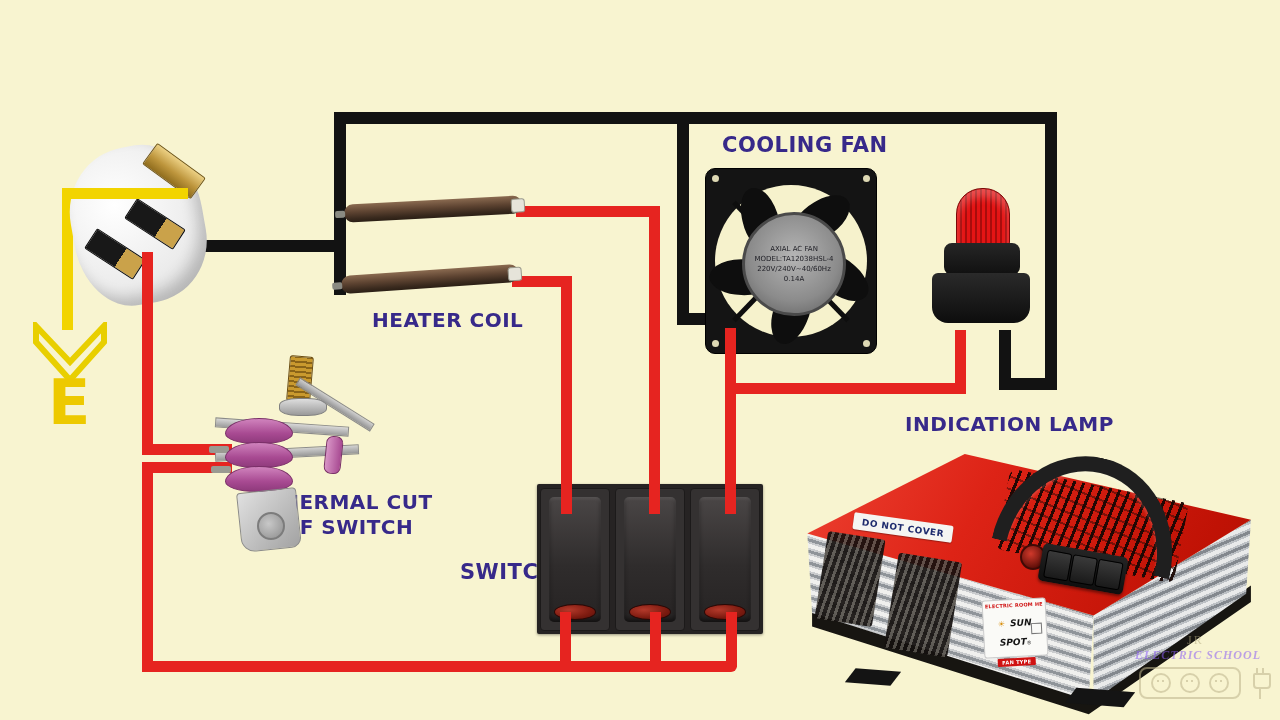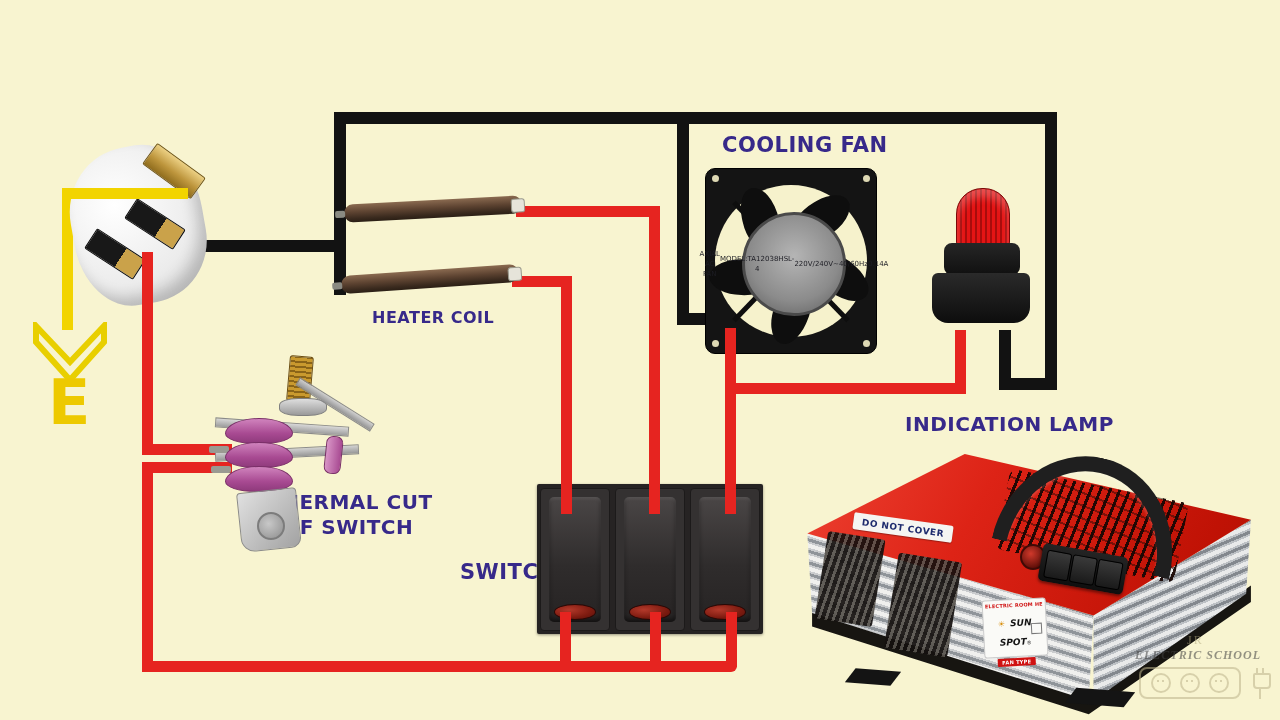--- a/index.html
+++ b/index.html
@@ -85,21 +85,21 @@
   <div class="wire wr" style="left:725px;top:383px;width:241px;height:11px;z-index:2;"></div>
   <div class="wire wr" style="left:955px;top:330px;width:11px;height:64px;z-index:2;"></div>
 
   <div class="wire wy" style="left:62px;top:188px;width:126px;height:11px;z-index:4;"></div>
   <div class="wire wy" style="left:62px;top:188px;width:11px;height:142px;z-index:2;"></div>
   <svg class="abs" style="left:30px;top:322px;z-index:2;" width="80" height="62" viewBox="0 0 80 62">
     <polygon points="6,4 40,40 74,4 74,20 40,58 6,20" fill="none" stroke="#e8cf00" stroke-width="6"></polygon>
   </svg>
   <div class="abs" style="left:48px;top:366px;font-size:62px;font-weight:bold;color:#edc900;z-index:2;font-family:'DejaVu Sans',sans-serif;">E</div>
 
-  <div class="lbl" style="left:372px;top:308px;font-size:16px;">HEATER COIL</div>
+  <div class="lbl" style="left:372px;top:308px;font-size:20px;">HEATER COIL</div>
   <div class="lbl" style="left:905px;top:412px;font-size:20px;">INDICATION LAMP</div>
   <div class="lbl" style="left:722px;top:133px;font-size:21px;">COOLING FAN</div>
   <div class="lbl" style="left:268px;top:490px;font-size:20px;">THERMAL CUT</div>
   <div class="lbl" style="left:268px;top:515px;font-size:20px;">OFF SWITCH</div>
   <div class="lbl" style="left:460px;top:560px;font-size:21px;">SWITCH</div>
 
   <div class="abs" style="left:62px;top:138px;width:170px;height:175px;z-index:3;">
     <div class="plug-body"></div>
     <div class="pin-brass" style="left:82px;top:20px;width:58px;height:24px;transform:rotate(36deg);"></div>
     <div class="abs" style="left:92px;top:82px;width:17px;height:17px;border-radius:50%;
@@ -120,21 +120,21 @@
     <div class="abs" style="left:50%;top:50%;width:152px;height:152px;margin:-76px 0 0 -76px;border-radius:50%;background:#f6f2cc;"></div>
     <div class="strut" style="transform:rotate(46deg);"></div>
     <div class="strut" style="transform:rotate(-46deg);"></div>
     <div class="blade" style="transform:rotate(18deg) translateX(52px) rotate(24deg);"></div>
     <div class="blade" style="transform:rotate(90deg) translateX(52px) rotate(24deg);"></div>
     <div class="blade" style="transform:rotate(162deg) translateX(52px) rotate(24deg);"></div>
     <div class="blade" style="transform:rotate(234deg) translateX(52px) rotate(24deg);"></div>
     <div class="blade" style="transform:rotate(306deg) translateX(52px) rotate(24deg);"></div>
     <div class="abs" style="left:50%;top:50%;width:98px;height:98px;margin:-49px 0 0 -49px;border-radius:50%;
          background:radial-gradient(circle at 50% 42%,#b5b5b5,#8b8b8b 60%,#606060 95%);border:3px solid #4a4a4a;
-         display:flex;justify-content:center;align-items:center;">
+         display:flex;flex-direction:column;justify-content:center;align-items:center;">
       <div class="hub-line">AXIAL AC FAN</div>
       <div class="hub-line">MODEL:TA12038HSL-4</div>
       <div class="hub-line">220V/240V~40/60Hz</div>
       <div class="hub-line">0.14A</div>
     </div>
   </div>
 
   <div class="abs" style="left:928px;top:185px;width:106px;height:150px;z-index:3;">
     <div class="abs" style="left:28px;top:3px;width:52px;height:58px;
          border-radius:26px 26px 6px 6px;border:1px solid #7c0808;
@@ -246,21 +246,21 @@
       <div style="position:absolute;right:4px;top:24px;width:9px;height:9px;border:1px solid #777;"></div>
     </div>
 
     <div class="abs" style="left:56px;top:227px;width:48px;height:14px;background:#141414;transform:skewX(-35deg) rotate(4deg);"></div>
     <div class="abs" style="left:276px;top:247px;width:62px;height:15px;background:#141414;transform:skewX(-35deg) rotate(4deg);"></div>
   </div>
 
   <div class="abs" style="left:1133px;top:633px;width:145px;height:84px;z-index:5;opacity:.55;">
     <div style="position:absolute;left:54px;top:0;font-family:'Liberation Serif',serif;font-size:12px;color:#b3aa80;letter-spacing:2px;">JR</div>
     <div style="position:absolute;left:2px;top:15px;font-family:'Liberation Serif',serif;font-style:italic;font-weight:bold;
-                font-size:12px;color:#404040;letter-spacing:1px;white-space:nowrap;">ELECTRIC SCHOOL</div>
+                font-size:12px;color:#8b5cf6;letter-spacing:1px;white-space:nowrap;">ELECTRIC SCHOOL</div>
     <div style="position:absolute;left:6px;top:34px;width:102px;height:32px;border:2px solid #bdb48c;border-radius:8px;
                 display:flex;align-items:center;justify-content:space-around;padding:0 6px;box-sizing:border-box;">
       <div class="wm-socket"></div>
       <div class="wm-socket"></div>
       <div class="wm-socket"></div>
     </div>
     <div style="position:absolute;left:120px;top:40px;width:14px;height:12px;border:2px solid #bdb48c;border-radius:2px 2px 4px 4px;"></div>
     <div style="position:absolute;left:123px;top:35px;width:2px;height:5px;background:#bdb48c;"></div>
     <div style="position:absolute;left:129px;top:35px;width:2px;height:5px;background:#bdb48c;"></div>
     <div style="position:absolute;left:126px;top:56px;width:2px;height:10px;background:#bdb48c;"></div>

